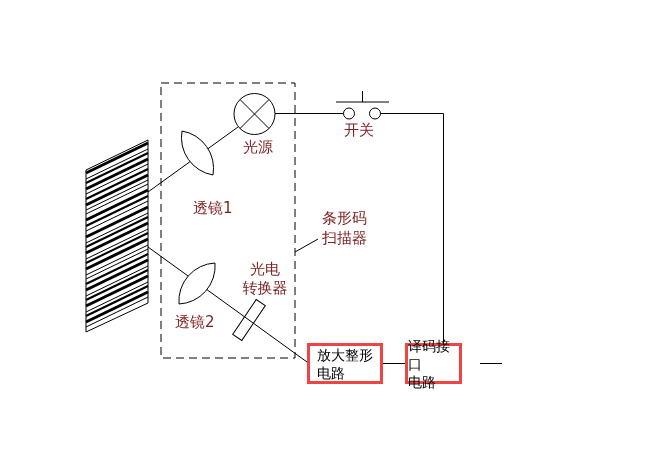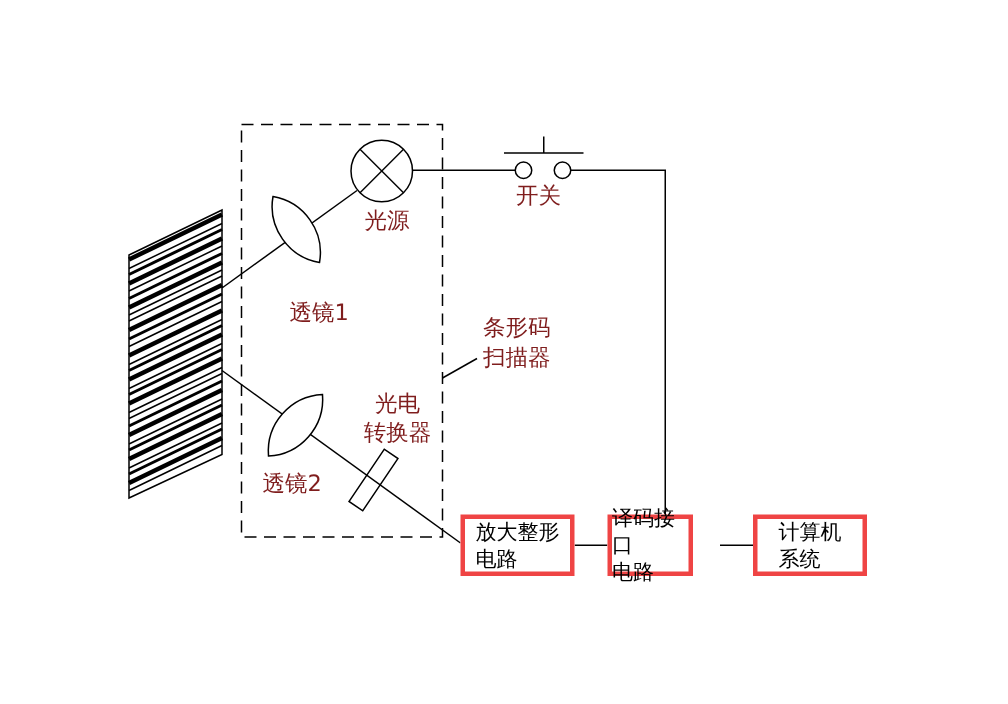--- a/index.html
+++ b/index.html
@@ -122,16 +122,14 @@
   <div class="label center" style="left:237px; top:260px; width:56px;">光电
 转换器</div>
   <div class="label" style="left:322px; top:208px; line-height:20px;">条形码
 扫描器</div>
   <div class="label" style="left:344px; top:121px;">开关</div>
 
   <div class="fnbox" style="left:307px; top:343px; width:76px; height:41px;">放大整形
 电路</div>
   <div class="fnbox" style="left:405px; top:343px; width:57px; height:41px;">译码接口
 电路</div>
-  <div class="fnbox" style="left:502px; top:343px; width:76px; height:41px;">计算机
-系统</div>
 
 </div>
 
 </body></html>

